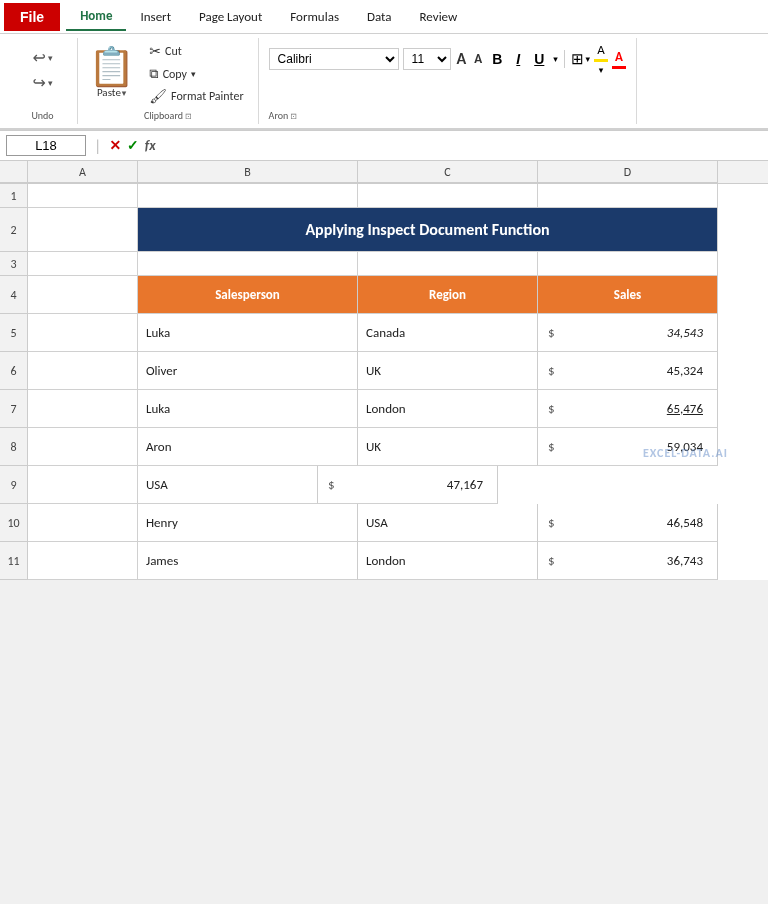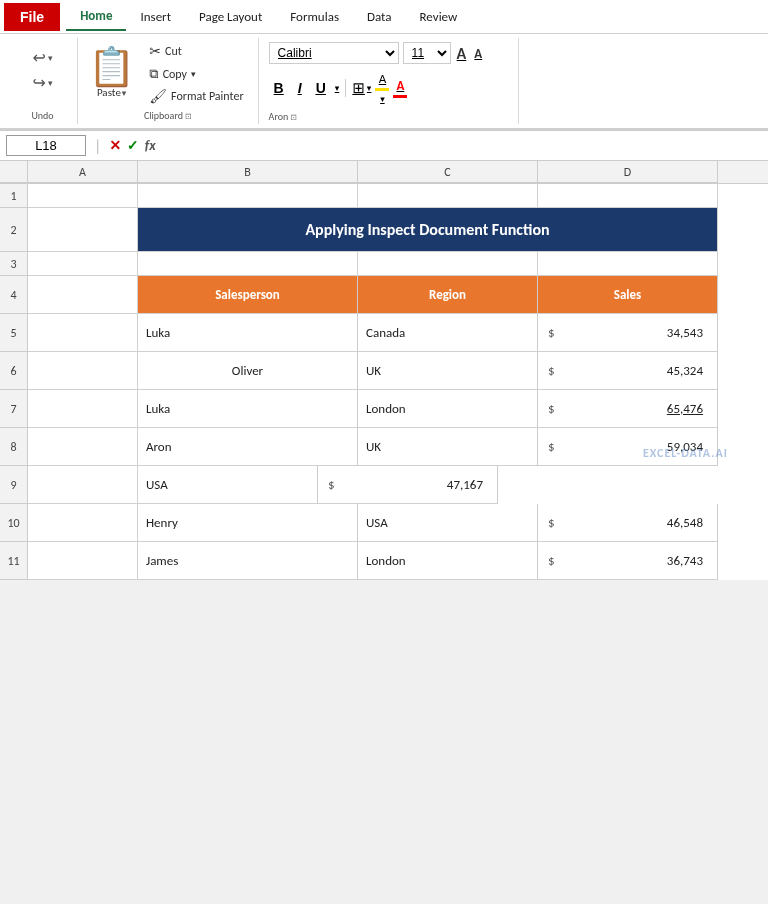--- a/index.html
+++ b/index.html
@@ -142,21 +142,21 @@
           </div>
         </div>
       </div>
       <div class="ribbon-group-label">
         <span>Clipboard</span>
         <span class="expand-icon">⊡</span>
       </div>
     </div>
 
     <div class="ribbon-group font-group" style="min-width:260px; align-items:flex-start; padding-top:4px;">
-      <div style="display:flex; flex-direction:column; gap:3px; width:100%;text-decoration:underline;">
+      <div style="display:flex; flex-direction:row; gap:3px; width:100%;">
         <div class="font-row1">
           <select class="font-select">
             <option>Calibri</option>
           </select>
           <select class="size-select">
             <option>11</option>
           </select>
           <span class="size-grow">A</span>
           <span class="size-grow" style="font-size:13px;">A</span>
         </div>
@@ -253,27 +253,27 @@
         <div class="row-header" style="width: 28px; min-width: 28px; height: 38px; font-size: 12px;">5</div>
         <div class="cell cell-empty" style="width: 110px; height: 38px;"></div>
         <div class="cell cell-data" style="width: 220px; height: 38px; border-right: 1px solid rgb(204, 204, 204); border-bottom: 1px solid rgb(208, 208, 208);">
           <span style="padding:0 8px;">Luka</span>
         </div>
         <div class="cell cell-data" style="width: 180px; height: 38px; border-right: 1px solid rgb(204, 204, 204); border-bottom: 1px solid rgb(208, 208, 208);">
           <span style="padding:0 8px;">Canada</span>
         </div>
         <div class="cell cell-data" style="width: 180px; height: 38px; border-right: 1px solid rgb(204, 204, 204); border-bottom: 1px solid rgb(208, 208, 208); display: flex; align-items: center; justify-content: space-between; padding: 0px;">
           <span style="padding-left:10px; color:#555;">$</span>
-          <span style="padding-right:14px; text-align:right;">34,543</span>
+          <span style="padding-right:14px; text-align:right;font-style:italic;">34,543</span>
         </div>
       </div>
       <div class="grid-row">
         <div class="row-header" style="width: 28px; min-width: 28px; height: 38px; font-size: 12px;">6</div>
         <div class="cell cell-empty" style="width: 110px; height: 38px;"></div>
-        <div class="cell cell-data" style="width: 220px; height: 38px; border-right: 1px solid rgb(204, 204, 204); border-bottom: 1px solid rgb(208, 208, 208); justify-content: center;">
+        <div class="cell cell-data" style="width: 220px; height: 38px; border-right: 1px solid rgb(204, 204, 204); border-bottom: 1px solid rgb(208, 208, 208);">
           <span style="padding:0 8px;">Oliver</span>
         </div>
         <div class="cell cell-data" style="width: 180px; height: 38px; border-right: 1px solid rgb(204, 204, 204); border-bottom: 1px solid rgb(208, 208, 208);">
           <span style="padding:0 8px;">UK</span>
         </div>
         <div class="cell cell-data" style="width: 180px; height: 38px; border-right: 1px solid rgb(204, 204, 204); border-bottom: 1px solid rgb(208, 208, 208); display: flex; align-items: center; justify-content: space-between; padding: 0px;">
           <span style="padding-left:10px; color:#555;">$</span>
           <span style="padding-right:14px; text-align:right;">45,324</span>
         </div>
       </div>

